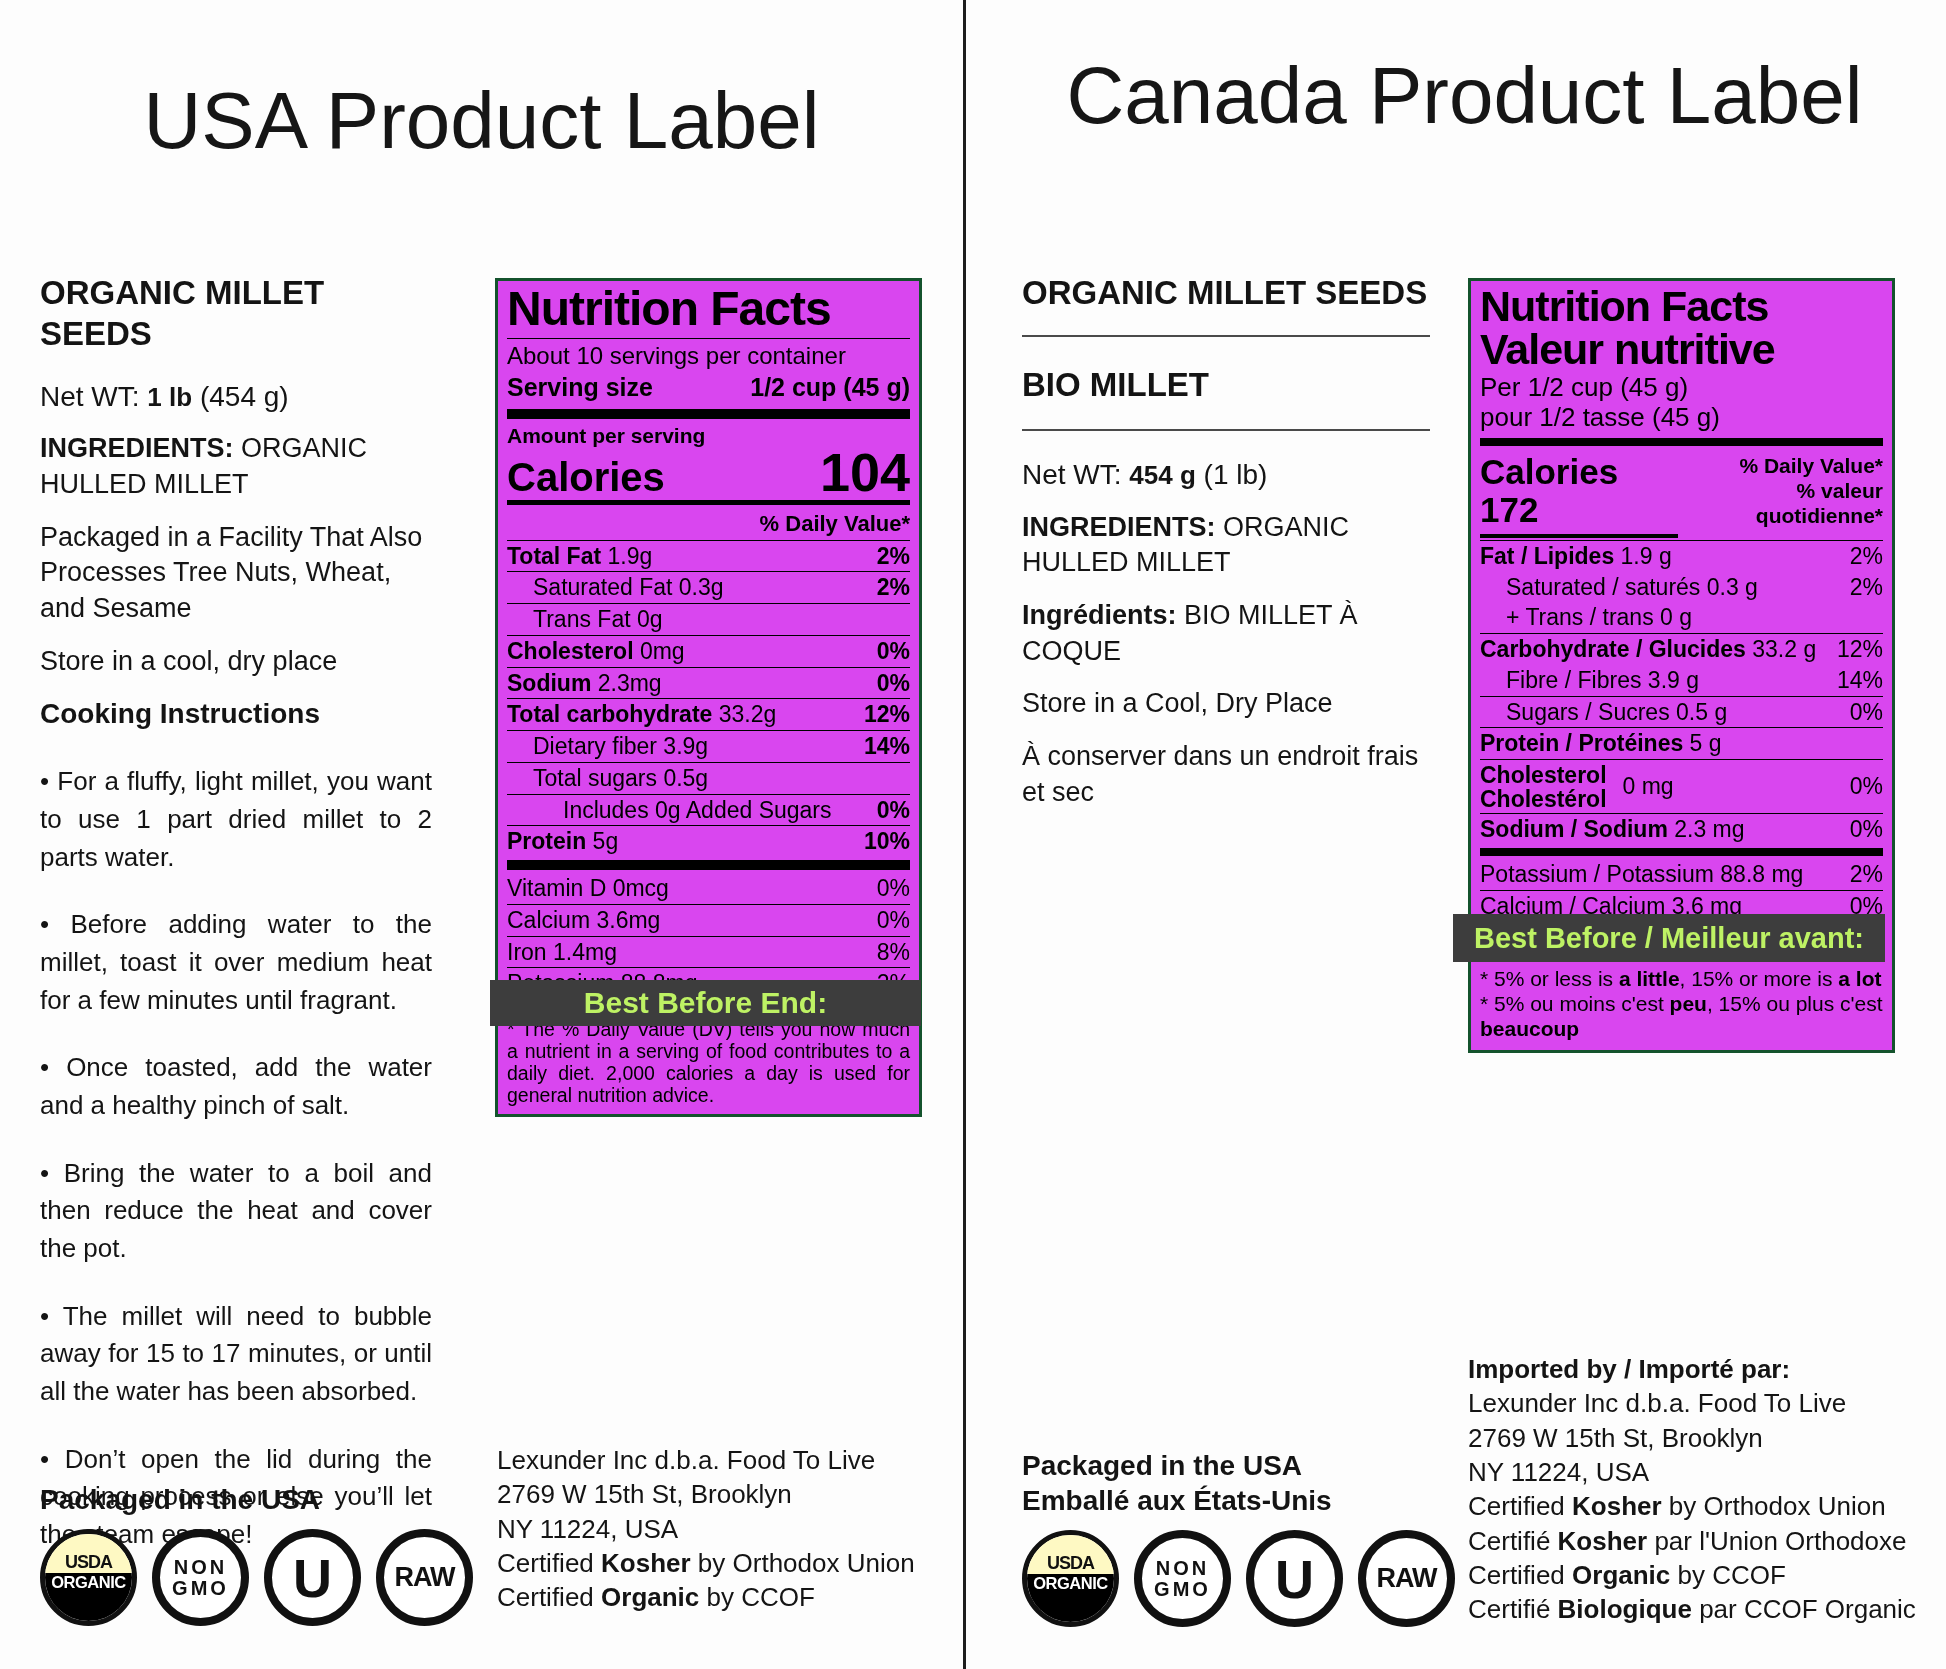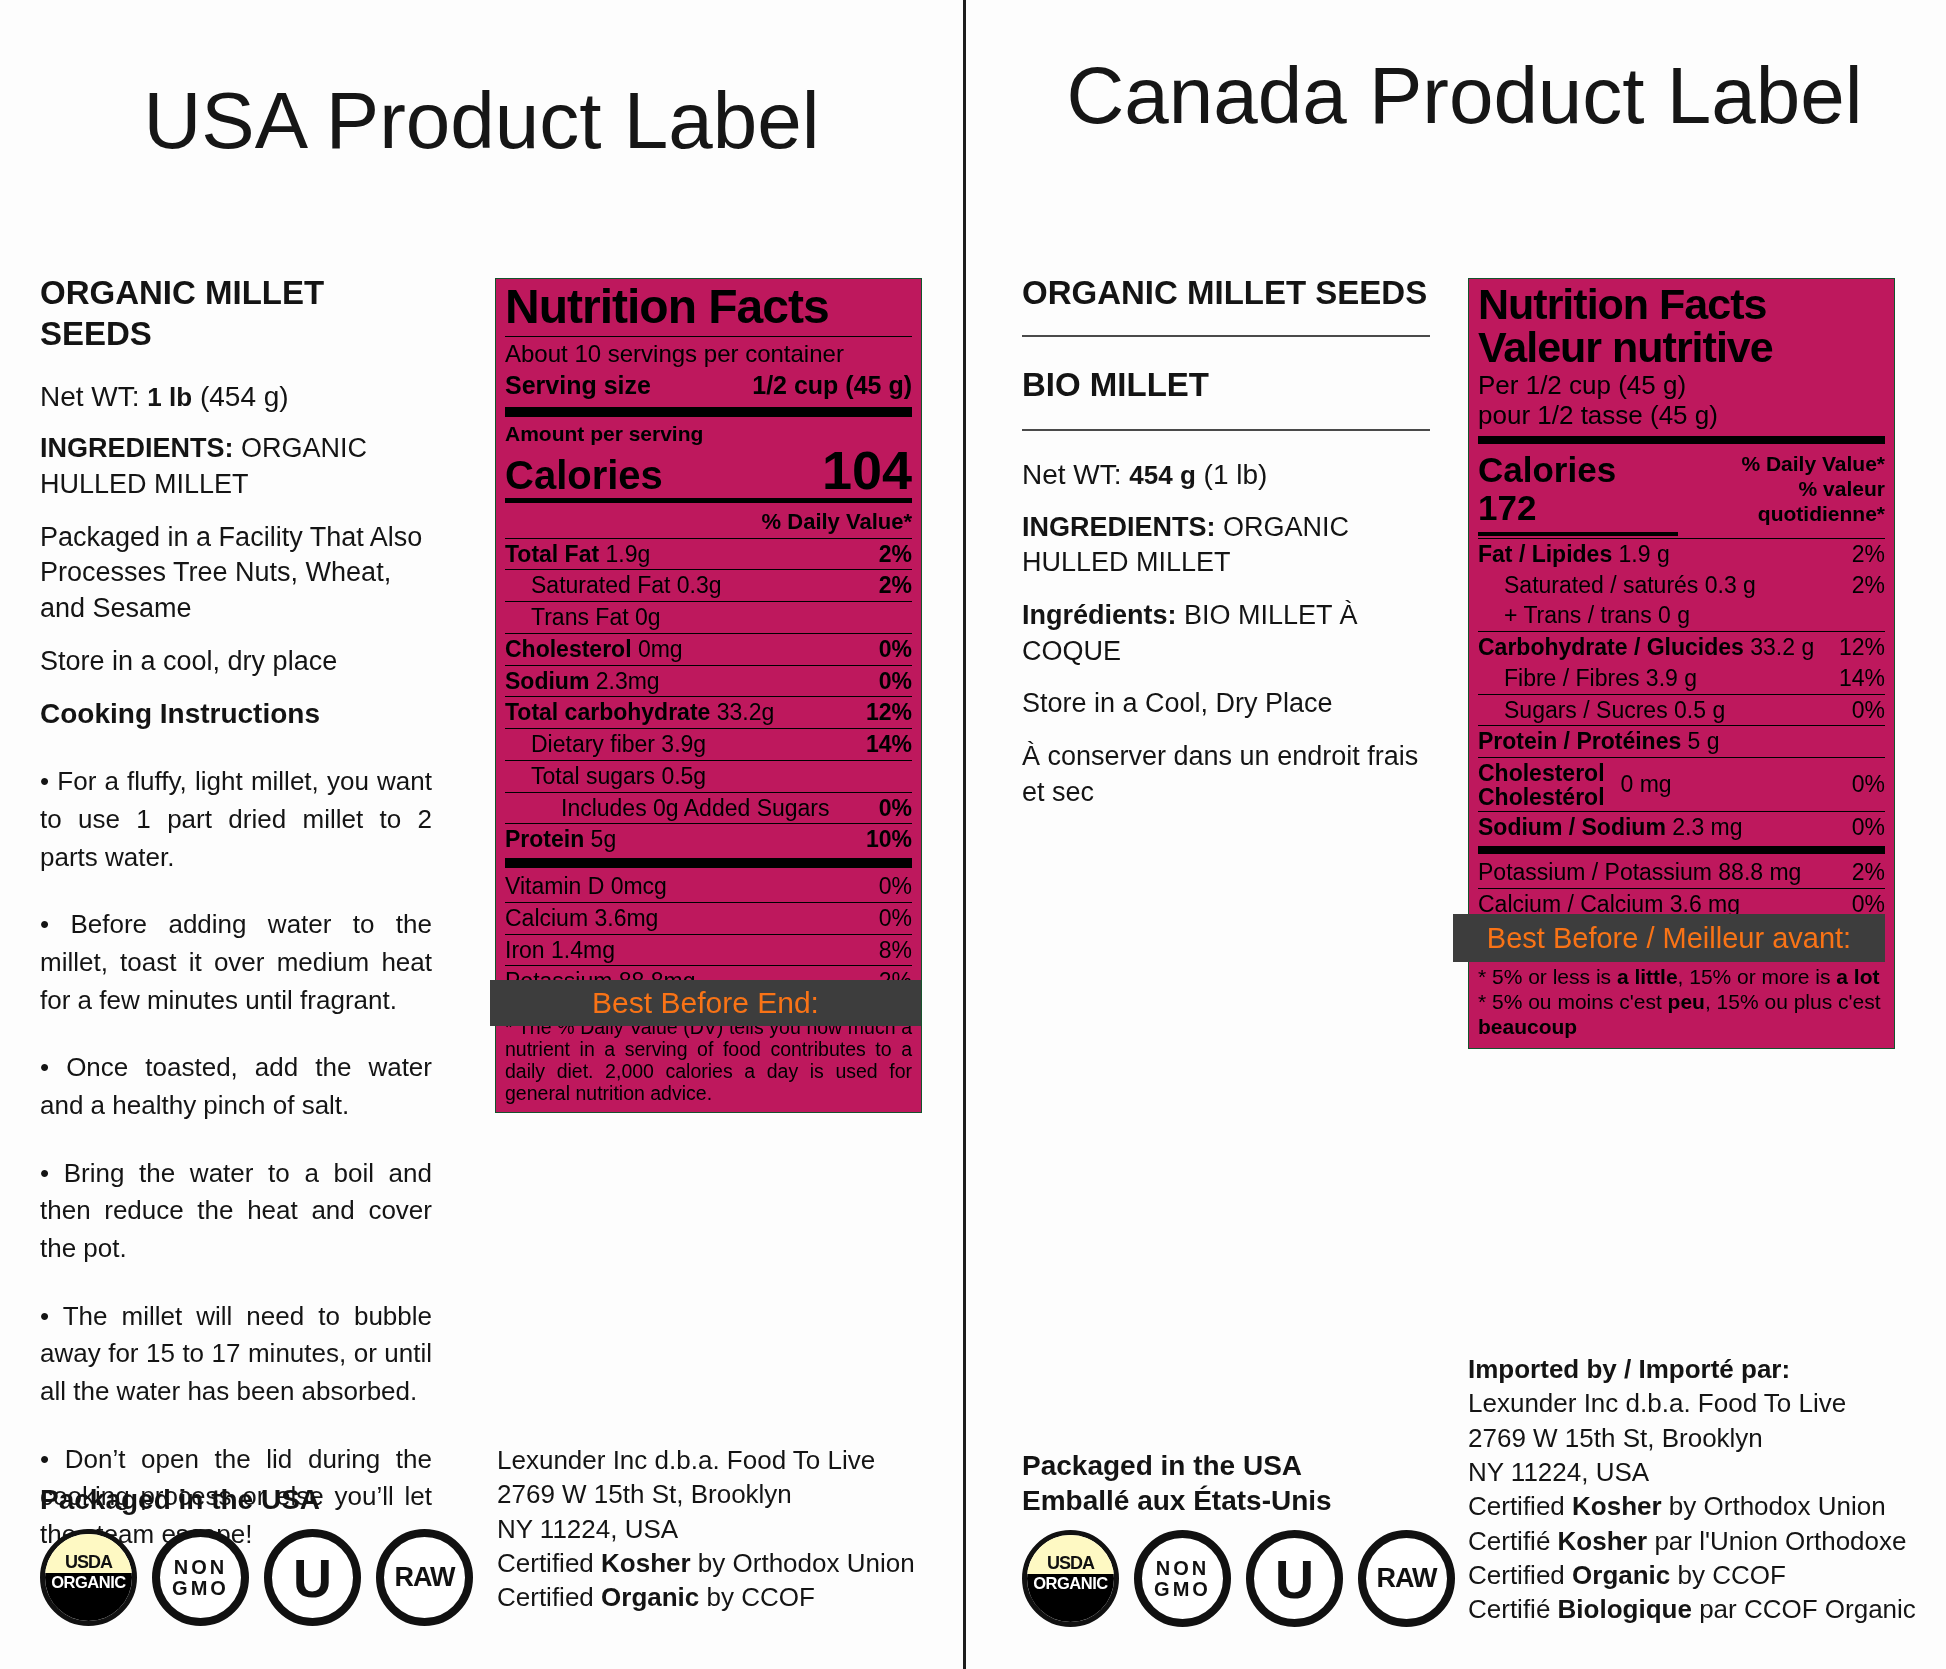--- a/index.html
+++ b/index.html
@@ -14,21 +14,21 @@
   .prod-name{font-size:33px;font-weight:700;line-height:1.25;margin:0 0 24px 0;}
   .netwt{font-size:28px;margin:0 0 16px 0;}
   .netwt b{font-size:26px;}
   .para{margin:0 0 17px 0;}
   .para b{font-size:27px;}
   .cook-title{font-weight:700;font-size:28px;margin:4px 0 0 0;}
   .step{text-align:justify;font-size:26px;line-height:1.45;margin:30px 0 0 0;}
   .rule{border:none;border-top:2px solid #4a4a4a;margin:22px 0 26px 0;}
   .bio-name{font-size:33px;font-weight:700;margin:0 0 6px 0;}
   
-  .nf{position:absolute;border:1px solid #14532d;background:#be185d;box-sizing:border-box;
+  .nf{position:absolute;border:3px solid #14532d;background:#d946ef;box-sizing:border-box;
       padding:4px 9px 8px 9px;color:#000;}
   .bar{background:#000;margin:3px 0;}
   .b10{height:10px;} .b8{height:8px;} .b5{height:5px;} .b4{height:4px;}
   .row{display:flex;justify-content:space-between;align-items:baseline;
       border-top:1px solid #000;padding:3px 0 2px 0;font-size:23px;line-height:1.12;}
   .row.nb{border-top:none;}
   .nm{text-align:left;}
   .i1{padding-left:26px;} .i2{padding-left:56px;}
   .dvb{font-weight:700;}
   
@@ -48,21 +48,21 @@
   .nf-per{font-size:26px;line-height:1.15;padding:2px 0;}
   .ca-head{display:flex;justify-content:space-between;align-items:flex-start;padding:4px 0 2px 0;}
   .ca-cal{font-weight:700;font-size:35px;border-bottom:4px solid #000;
       padding:0 6px 4px 0;line-height:1.1;}
   .ca-dv{text-align:right;font-weight:700;font-size:21px;line-height:1.2;}
   .ca-chol{align-items:center;}
   .chol-wrap{display:inline-flex;align-items:center;gap:16px;}
   .chol-stack{display:inline-flex;flex-direction:column;line-height:1.05;font-weight:700;}
   .ca-foot{border-top:none;font-size:21px;line-height:1.18;padding-top:4px;}
   
-  .bbar{position:absolute;background:#3d3d3d;color:#f97316;font-weight:400;
+  .bbar{position:absolute;background:#3d3d3d;color:#bef264;font-weight:700;
       display:flex;align-items:center;justify-content:center;}
   
   .addr{font-size:26px;line-height:1.32;}
   .cert{}
   .pkg{font-weight:700;font-size:28px;line-height:1.25;}
   .badges{display:flex;gap:15px;margin-top:12px;}
   .badge{width:97px;height:97px;border:8px solid #111;border-radius:50%;
       box-sizing:border-box;display:flex;flex-direction:column;align-items:center;
       justify-content:center;background:#fff;color:#111;font-weight:700;}
   .badge-usda{border-width:5px;overflow:hidden;position:relative;}

